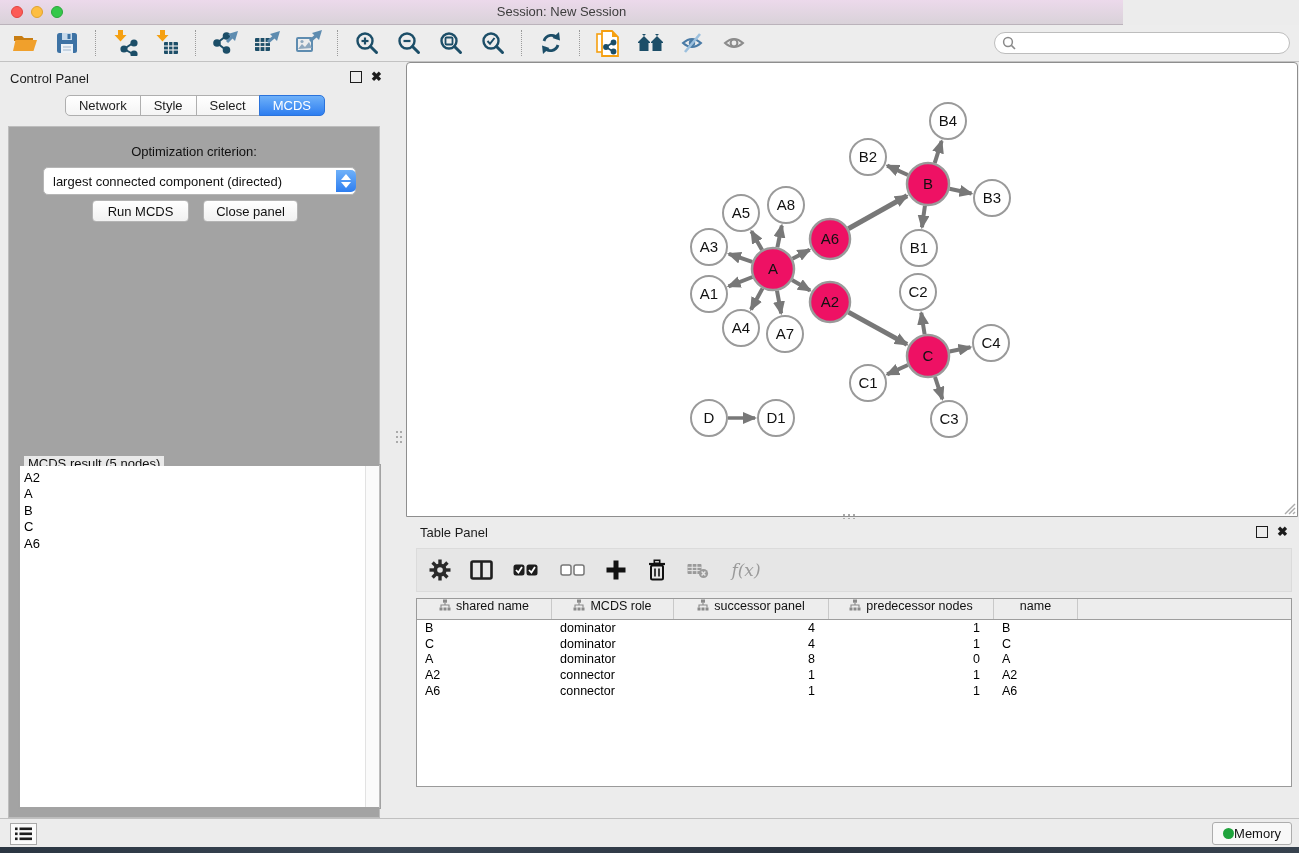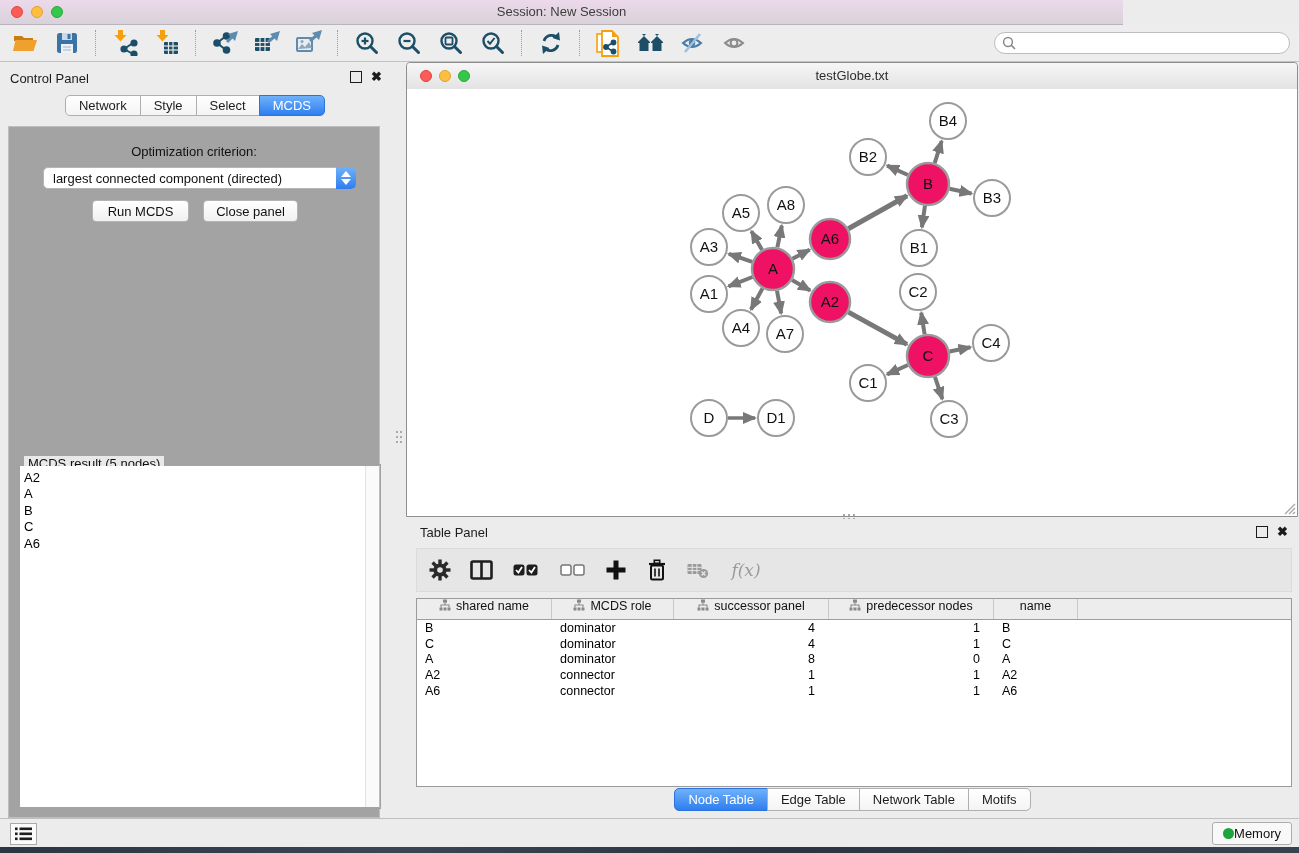--- a/index.html
+++ b/index.html
@@ -35,21 +35,21 @@
   .tabs-row{display:flex;justify-content:center;}
   .cp-tabs{position:absolute;left:0;top:33px;width:100%;}
   .tab{height:19px;line-height:19px;padding:0 13px;background:linear-gradient(#FFFFFF,#F4F4F4);
     border:1px solid #AFAFAF;font-size:13px;color:#1c1c1c;margin-left:-1px;cursor:default;}
   .tab:first-child{border-radius:5px 0 0 5px;margin-left:0;}
   .tab:last-child{border-radius:0 5px 5px 0;}
   .tab.active{background:linear-gradient(#6FB1F9,#2E7EF0);border-color:#2B73DB;color:#fff;}
   .cp-content{position:absolute;left:8px;top:64px;width:372px;height:692px;background:#a3a3a3;
     border:1px solid #BDBDBD;box-sizing:border-box;padding-left:22px;}
   .opt-label{position:absolute;left:0;top:17px;width:100%;text-align:center;font-size:13px;color:#111;}
-  .criterion-select{position:absolute;left:34px;top:40px;width:313px;height:22px;background:#fff;
+  .criterion-select{position:absolute;left:34px;top:40px;width:313px;height:28px;background:#fff;
     border:1px solid #B6B6B6;border-radius:5px;display:flex;align-items:center;box-sizing:border-box;}
   .criterion-select .sel-text{flex:1;font-size:13px;padding-left:9px;color:#111;white-space:nowrap;}
   .stepper{width:20px;height:22px;margin:-1px -1px -1px 0;background:linear-gradient(#6FB1F9,#2E7EF0);
     border-radius:0 5px 5px 0;position:relative;flex:0 0 auto;}
   .stepper .up{position:absolute;left:5px;top:4px;width:0;height:0;border-left:5px solid transparent;
     border-right:5px solid transparent;border-bottom:6px solid #fff;}
   .stepper .dn{position:absolute;left:5px;bottom:4px;width:0;height:0;border-left:5px solid transparent;
     border-right:5px solid transparent;border-top:6px solid #fff;}
   .cp-btn{position:absolute;top:73px;height:22px;background:linear-gradient(#FFFFFF,#F1F1F1);
     border:1px solid #B4B4B4;border-radius:4px;font-size:13px;color:#111;display:flex;
@@ -311,26 +311,20 @@
           <div class="result-item">B</div>
           <div class="result-item">C</div>
           <div class="result-item">A6</div>
         </div>
       <div class="result-scroll"></div>
     </div>
   </div>
 </div>
 
 <div class="network-window">
-  <div class="nw-titlebar">
-    <span class="tl red"></span>
-    <span class="tl yellow"></span>
-    <span class="tl green"></span>
-    <span class="nw-title">testGlobe.txt</span>
-  </div>
   <div class="nw-canvas">
     <svg id="graph" width="890" height="427">
         <defs>
           <marker id="arrowhead" markerUnits="userSpaceOnUse" markerWidth="14" markerHeight="12" refX="12" refY="6" orient="auto">
             <path d="M0,0 L14,6 L0,12 z" fill="#787878"></path>
           </marker>
         </defs>
         <line x1="345.50793831144836" y1="188.00471159709048" x2="321.56060433907203" y2="197.35913893005" stroke="#787878" stroke-width="4" marker-end="url(#arrowhead)"></line>
         <line x1="345.1948948152929" y1="172.84824509275694" x2="321.8594185854022" y2="164.826675138732" stroke="#787878" stroke-width="4" marker-end="url(#arrowhead)"></line>
         <line x1="355.5112131116865" y1="199.33870082532803" x2="344.0120238479356" y2="220.5403310303687" stroke="#787878" stroke-width="4" marker-end="url(#arrowhead)"></line>
@@ -551,26 +545,20 @@
         </div>
         <div class="trow">
           <div class="td left" style="width: 135px;">A6</div>
           <div class="td left" style="width: 122px;">connector</div>
           <div class="td right" style="width: 155px;">1</div>
           <div class="td right" style="width: 165px;">1</div>
           <div class="td left" style="width: 84px;">A6</div>
         </div>
       </div>
   </div>
-  <div class="tabs-row tp-tabs" id="tp-tabs">
-      <div class="tab active">Node Table</div>
-      <div class="tab">Edge Table</div>
-      <div class="tab">Network Table</div>
-      <div class="tab">Motifs</div>
-    </div>
 </div>
 
 <div class="statusbar">
   <div class="list-btn">
     <svg width="17" height="14" viewBox="0 0 17 14">
       <g fill="#1E1E1E">
         <rect x="0" y="0.5" width="2.6" height="2.6"></rect>
           <rect x="4.5" y="0.5" width="12.5" height="2.6"></rect>
         <rect x="0" y="5.5" width="2.6" height="2.6"></rect>
           <rect x="4.5" y="5.5" width="12.5" height="2.6"></rect>

